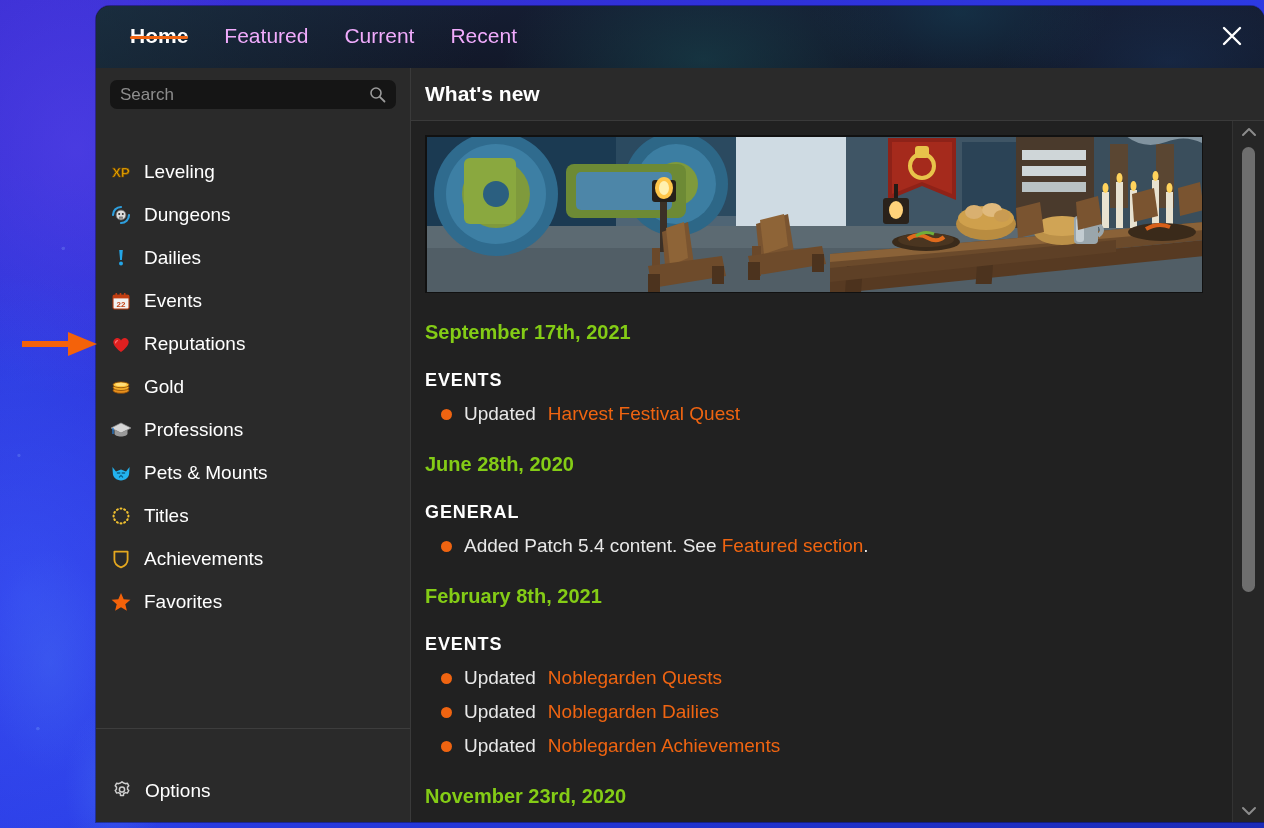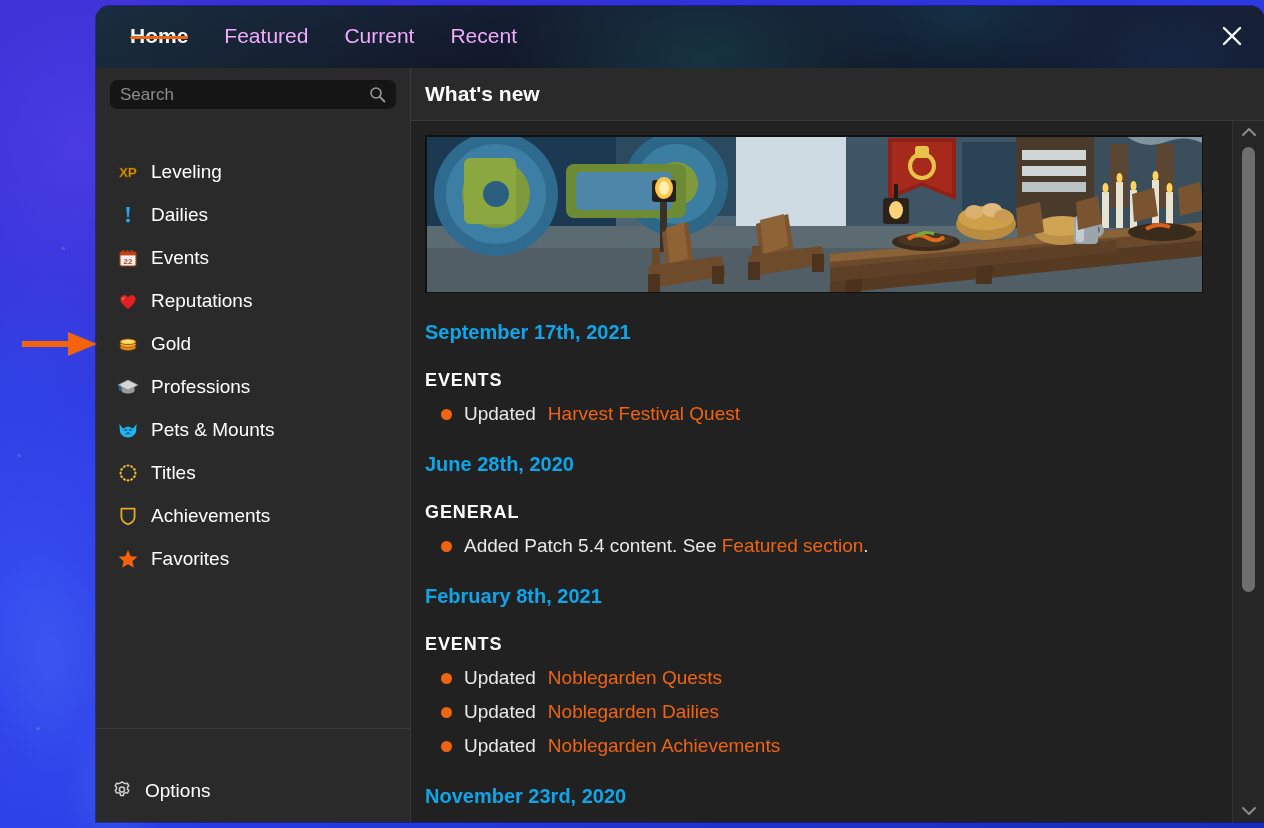--- a/index.html
+++ b/index.html
@@ -142,21 +142,21 @@
     padding: 0 6px 0 10px;
   }
   #search-input::placeholder { color: #8d8d8d; }
   #search-icon { padding-right: 10px; display: flex; align-items: center; }
 
   #nav-list { padding-top: 4px; flex: 0 0 auto; }
   .nav-item {
     display: flex;
     align-items: center;
     height: 43px;
-    padding-left: 21px;
+    padding-left: 14px;
     cursor: pointer;
     gap: 12px;
   }
   .nav-icon {
     width: 22px; height: 22px;
     flex: 0 0 22px;
     display: flex; align-items: center; justify-content: center;
   }
   .nav-label { font-size: 19px; color: #ffffff; }
 
@@ -203,21 +203,21 @@
   #banner {
     position: relative;
     width: 778px; height: 158px;
     overflow: hidden;
     background: linear-gradient(180deg,#5f7283 0%, #46535e 48%, #3c444a 100%);
     border: 1px solid #111;
     box-sizing: border-box;
   }
 
   .news-date {
-    font-size: 20px; font-weight: bold; color: #0ea5e9;
+    font-size: 20px; font-weight: bold; color: #84cc16;
     margin: 28px 0 0 0;
   }
   .news-cat {
     font-size: 18px; font-weight: bold; color: #ffffff;
     letter-spacing: 0.9px;
     margin: 26px 0 0 0;
   }
   .news-line {
     display: flex; align-items: center;
     gap: 12px;
@@ -313,20 +313,33 @@
 
           <div class="nav-item">
             <span class="nav-icon">
               <svg width="22" height="22" viewBox="0 0 22 22">
                 <text x="11" y="16" text-anchor="middle" font-family="Liberation Sans, sans-serif" font-size="13" font-weight="bold" fill="#f0b000" stroke="#7a4b00" stroke-width="0.7">XP</text>
               </svg>
             </span>
             <span class="nav-label">Leveling</span>
           </div>
 
+          <div class="nav-item">
+            <span class="nav-icon">
+              <svg width="22" height="22" viewBox="0 0 22 22">
+                <path d="M3 11 a8 8 0 0 1 8 -8" fill="none" stroke="#2e9fdd" stroke-width="2.2" stroke-linecap="round"></path>
+                <path d="M19 11 a8 8 0 0 1 -8 8" fill="none" stroke="#2e9fdd" stroke-width="2.2" stroke-linecap="round"></path>
+                <circle cx="11" cy="11" r="5" fill="#dcdcdc" stroke="#5b5b5b" stroke-width="0.9"></circle>
+                <circle cx="9.2" cy="10" r="1" fill="#2b2b2b"></circle>
+                <circle cx="12.8" cy="10" r="1" fill="#2b2b2b"></circle>
+                <rect x="9" y="12.4" width="4" height="2.4" rx="0.6" fill="#7d7d7d"></rect>
+              </svg>
+            </span>
+            <span class="nav-label">Dungeons</span>
+          </div>
 
           <div class="nav-item">
             <span class="nav-icon">
               <svg width="22" height="22" viewBox="0 0 22 22">
                 <path d="M9.2 3 h3.6 l-0.9 10 h-1.8 Z" fill="#23a6e8"></path>
                 <circle cx="11" cy="16.6" r="2" fill="#23a6e8"></circle>
               </svg>
             </span>
             <span class="nav-label">Dailies</span>
           </div>

